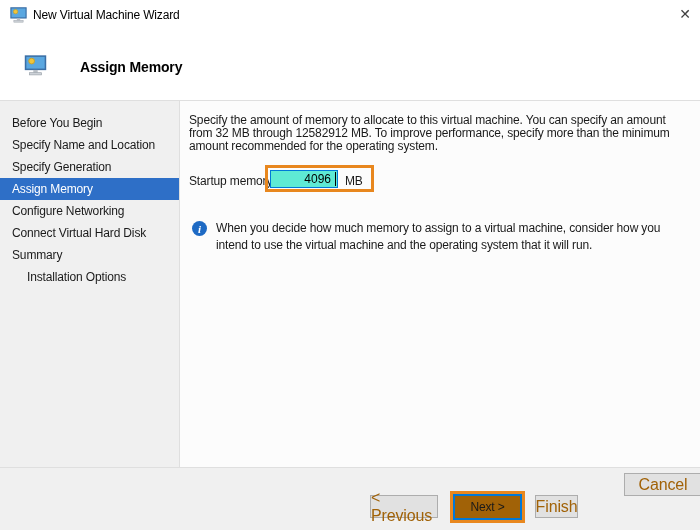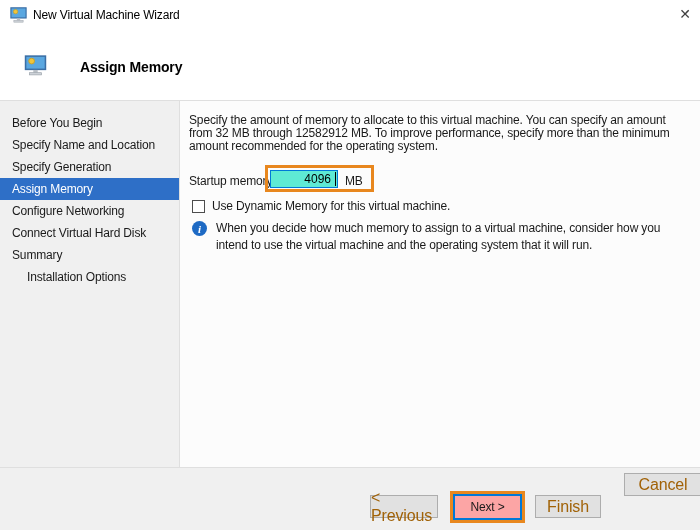--- a/index.html
+++ b/index.html
@@ -59,23 +59,23 @@
   .btn {
     position:absolute; height:23px; background:#e1e1e1; border:1px solid #adadad;
     font-family:Liberation Sans, sans-serif; font-size:16px; color:#a16207;
     display:flex; align-items:center; justify-content:center; cursor:default; letter-spacing:-0.15px;
   }
   .btn-previous { left:370px; top:495px; width:68px; }
   .next-highlight {
     position:absolute; left:450px; top:491px; width:75px; height:32px;
     border:3px solid #e8871e; display:flex; align-items:center; justify-content:center;
   }
-  .btn-next { width:69px; height:26px; background:#fca5a5; border:2px solid #0078d7;
+  .btn-next { width:69px; height:26px; background:#a16207; border:2px solid #0078d7;
     display:flex; align-items:center; justify-content:center; font-size:12px; }
-  .btn-finish { left:535px; top:495px; width:66px; }
+  .btn-finish { left:535px; top:495px; width:43px; }
   .btn-cancel { left:624px; top:473px; width:78px; }
 </style>
 </head>
 <body>
 
 <div id="window">
 
   <div class="titlebar">
     <svg class="title-icon" viewBox="0 0 20 19">
       <rect x="1" y="1" width="18" height="12" fill="#5aa7e0" stroke="#3a6ea5" stroke-width="1.4"></rect>
@@ -112,24 +112,20 @@
 
   <div class="main">
     <div class="intro">Specify the amount of memory to allocate to this virtual machine. You can specify an amount from 32 MB through 12582912 MB. To improve performance, specify more than the minimum amount recommended for the operating system.</div>
 
     <span class="startup-label">Startup memory:</span>
     <div class="mem-highlight"></div>
     <input class="mem-input" type="text" value="4096" style="">
     <div class="mem-caret"></div>
     <span class="mem-unit">MB</span>
 
-    <div class="check-row">
-      <span class="checkbox"></span>
-      <span>Use Dynamic Memory for this virtual machine.</span>
-    </div>
 
     <div class="info-icon">i</div>
     <div class="info-text">When you decide how much memory to assign to a virtual machine, consider how you intend to use the virtual machine and the operating system that it will run.</div>
   </div>
 
   <div class="footer"></div>
   <div class="btn btn-previous">&lt; Previous</div>
   <div class="next-highlight">
     <div class="btn-next">Next &gt;</div>
   </div>

